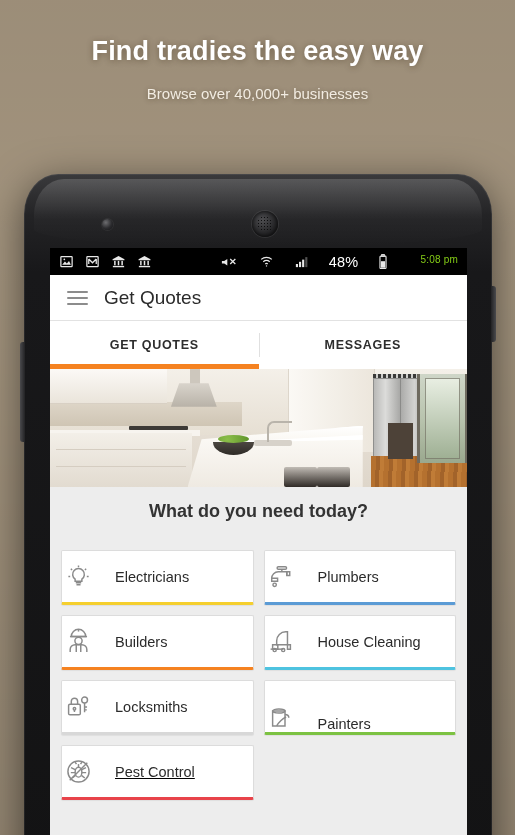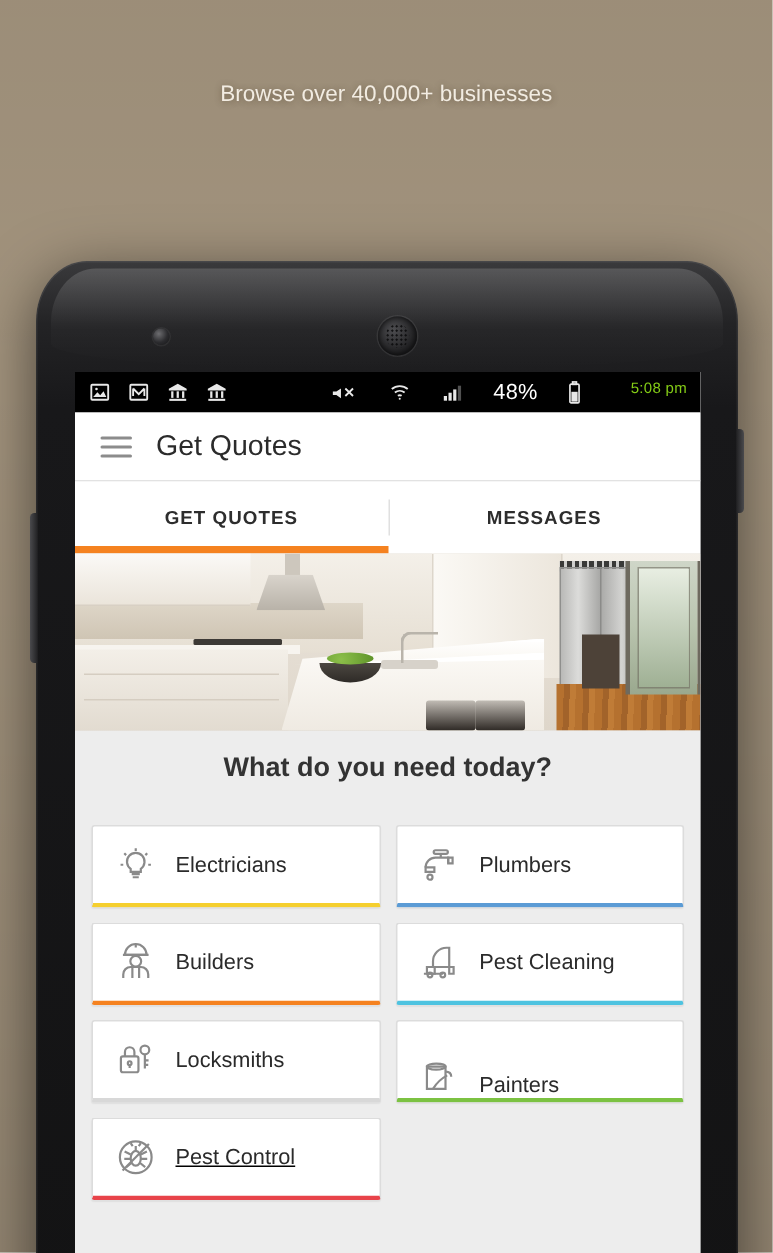--- a/index.html
+++ b/index.html
@@ -331,35 +331,36 @@
     gap: 10px 10px;
   }
   .cat {
     background: #fff;
     border: 1px solid #dcdcdc;
     border-bottom: 3px solid #cfcfcf;
     border-radius: 2px;
     height: 55px;
     display: flex;
     align-items: center;
-    padding-left: 14px;
-    gap: 13px;
+    padding-left: 2px;
+    gap: 23px;
     cursor: pointer;
     box-shadow: 0 1px 1px rgba(0,0,0,.06);
   }
   .cat .ico { width: 28px; height: 28px; flex: 0 0 28px; display: flex; align-items: center; justify-content: center; }
   .cat .ico svg { width: 27px; height: 27px; }
   .cat .lbl { font-size: 14.5px; color: #2b2b2b; }
 </style>
 </head>
 <body>
 
 <div id="backdrop"></div>
 
 <div id="hero">
+  <div class="hl">Find tradies the easy way</div>
   <div class="sub">Browse over 40,000+ businesses</div>
 </div>
 
 <div id="phone">
   <div id="cam"></div>
   <div id="speaker"></div>
   <div id="vol-btn"></div>
   <div id="pwr-btn"></div>
 
   <div id="screen">
@@ -524,21 +525,21 @@
           <span class="ico">
             <svg viewBox="0 0 24 24" fill="none" stroke="#8a8a8a" stroke-width="1.3">
               <path d="M16.6 3.4c-4.4 0-8 3.6-8 8v3.4h9.6V3.4z"></path>
               <path d="M3.2 18.8h11.4"></path>
               <path d="M5 14.8h4.6v4H5z"></path>
               <circle cx="6.8" cy="19.6" r="1.4"></circle>
               <circle cx="14.4" cy="19.6" r="1.4"></circle>
               <path d="M18.2 14.8h2.6v4h-2.6z"></path>
             </svg>
           </span>
-          <span class="lbl">Pest Cleaning</span>
+          <span class="lbl">House Cleaning</span>
         </div>
 
         <div class="cat" style="border-bottom-color: rgb(216, 216, 216);">
           <span class="ico">
             <svg viewBox="0 0 24 24" fill="none" stroke="#8a8a8a" stroke-width="1.3">
               <rect x="3.2" y="10" width="10.4" height="9.4" rx="1.2"></rect>
               <path d="M5.6 10V7.4a2.8 2.8 0 0 1 5.6 0V10"></path>
               <circle cx="8.4" cy="14" r="1.1"></circle>
               <path d="M8.4 15.1v1.8"></path>
               <circle cx="17.4" cy="6.2" r="2.6"></circle>

